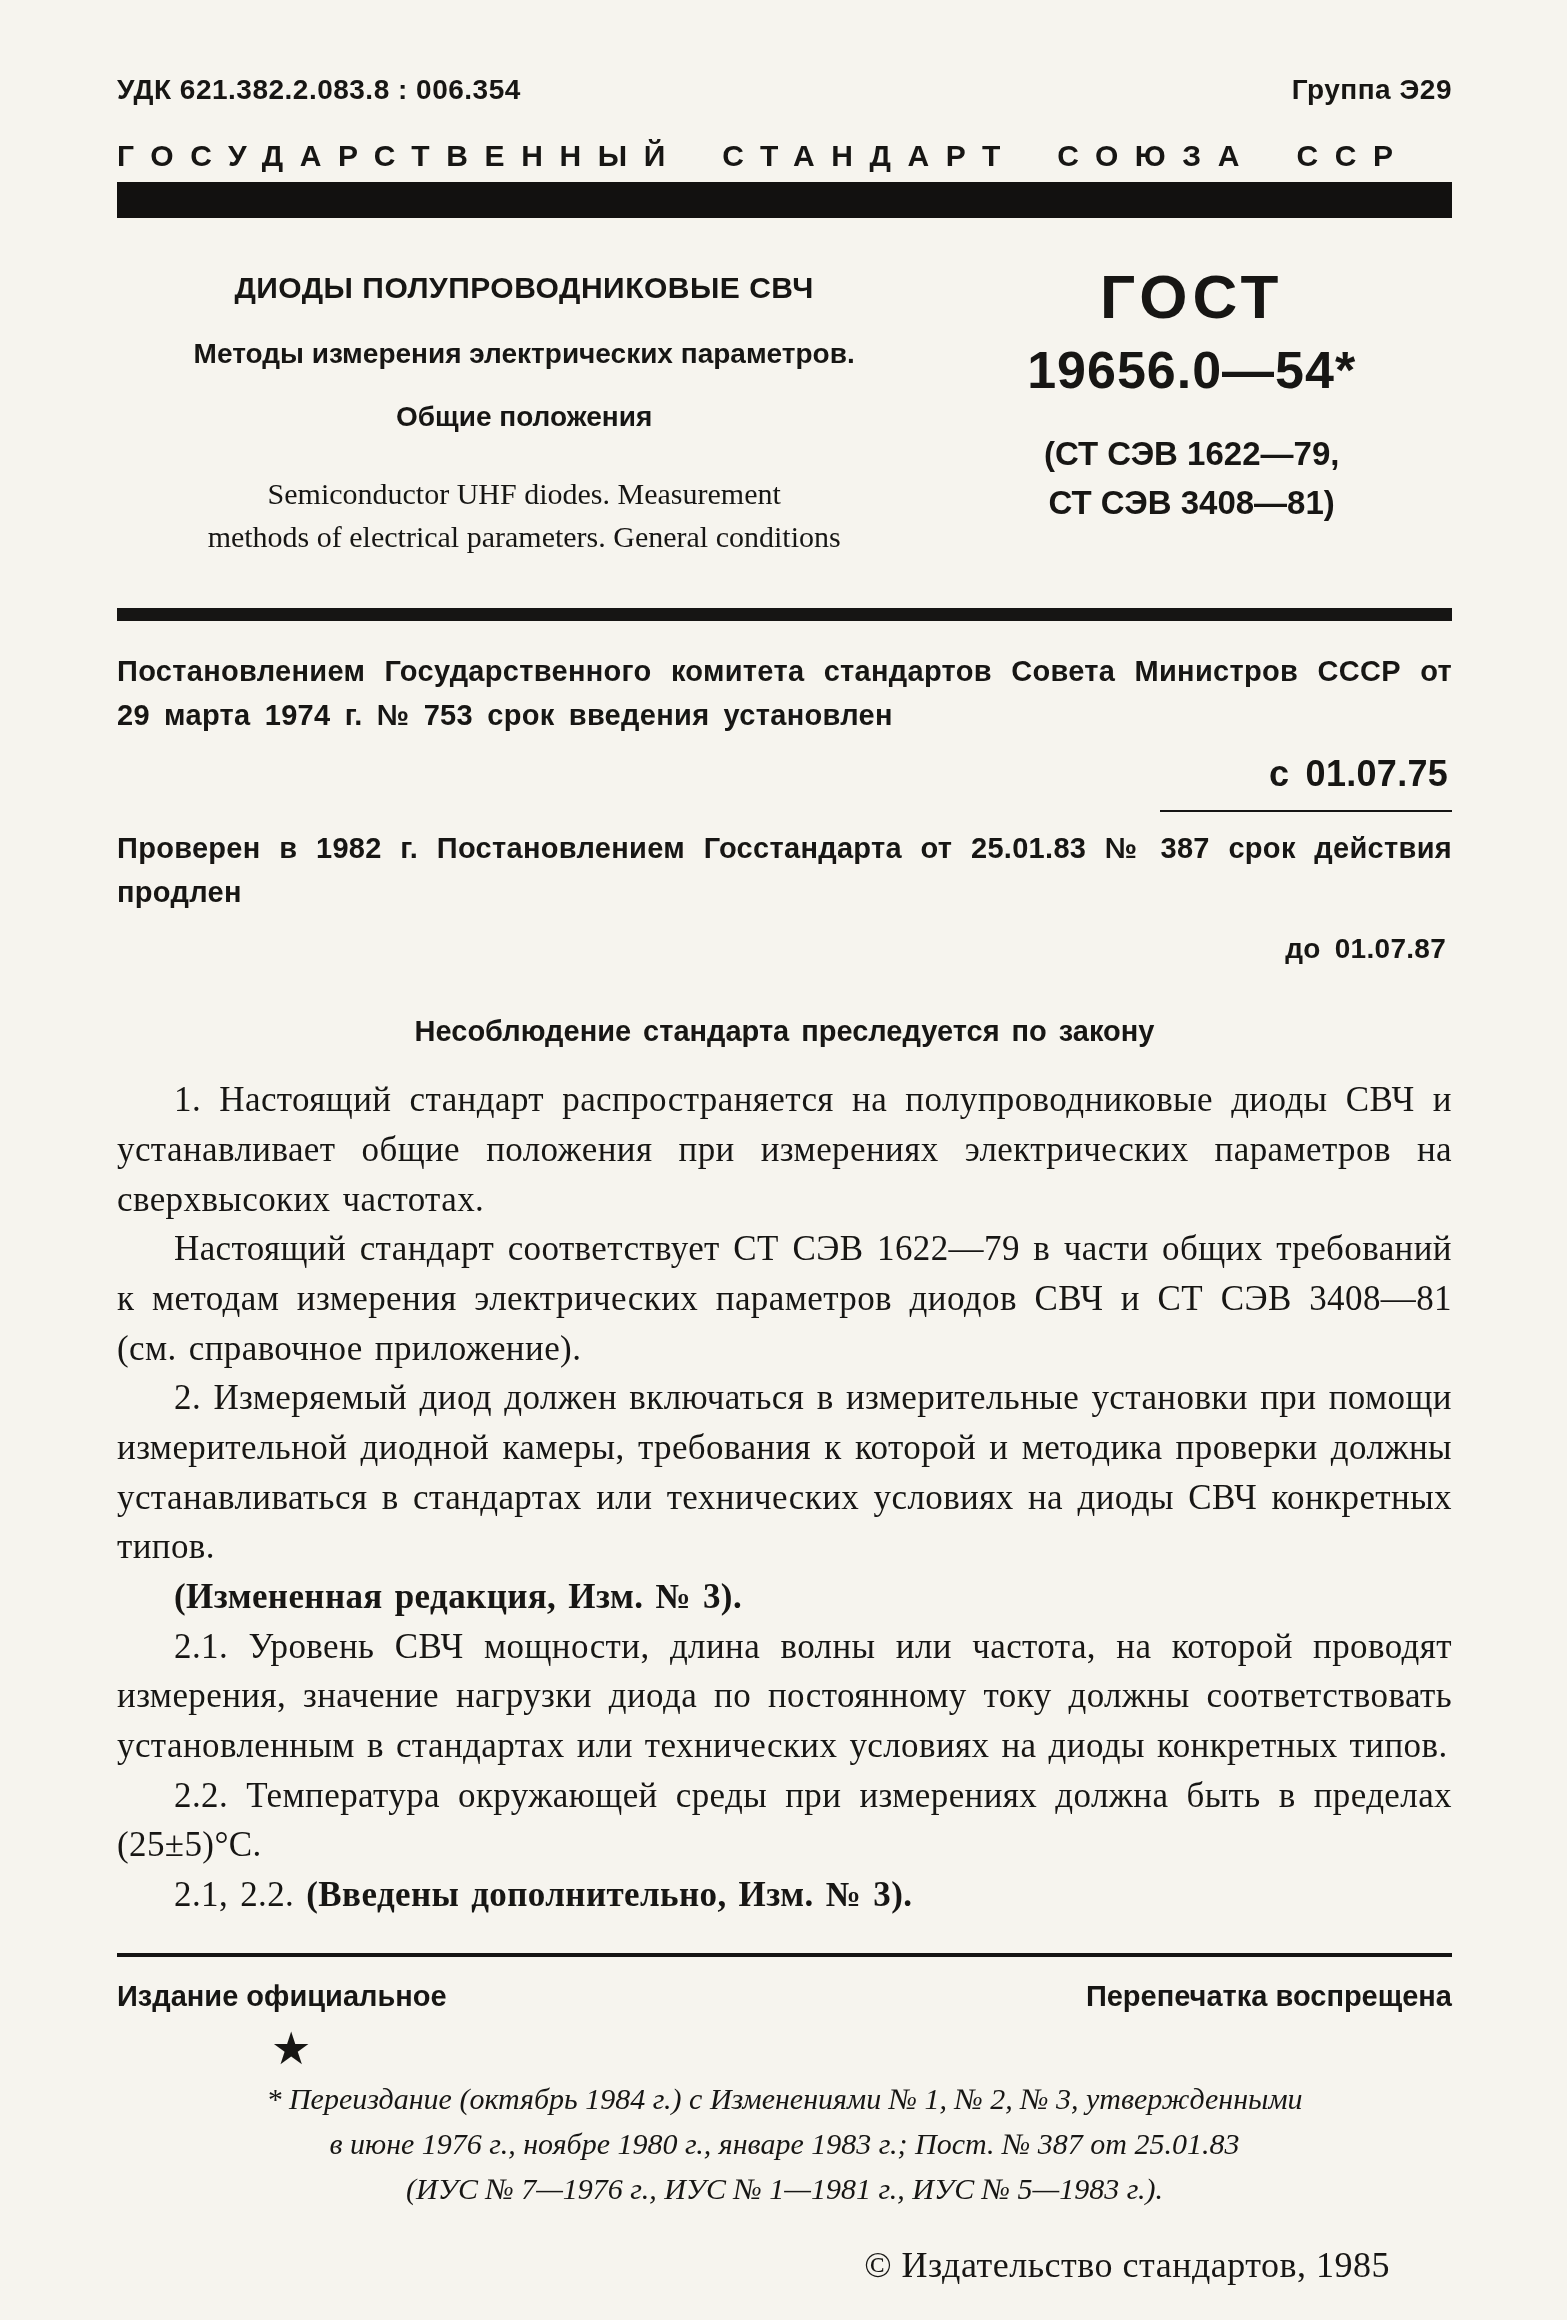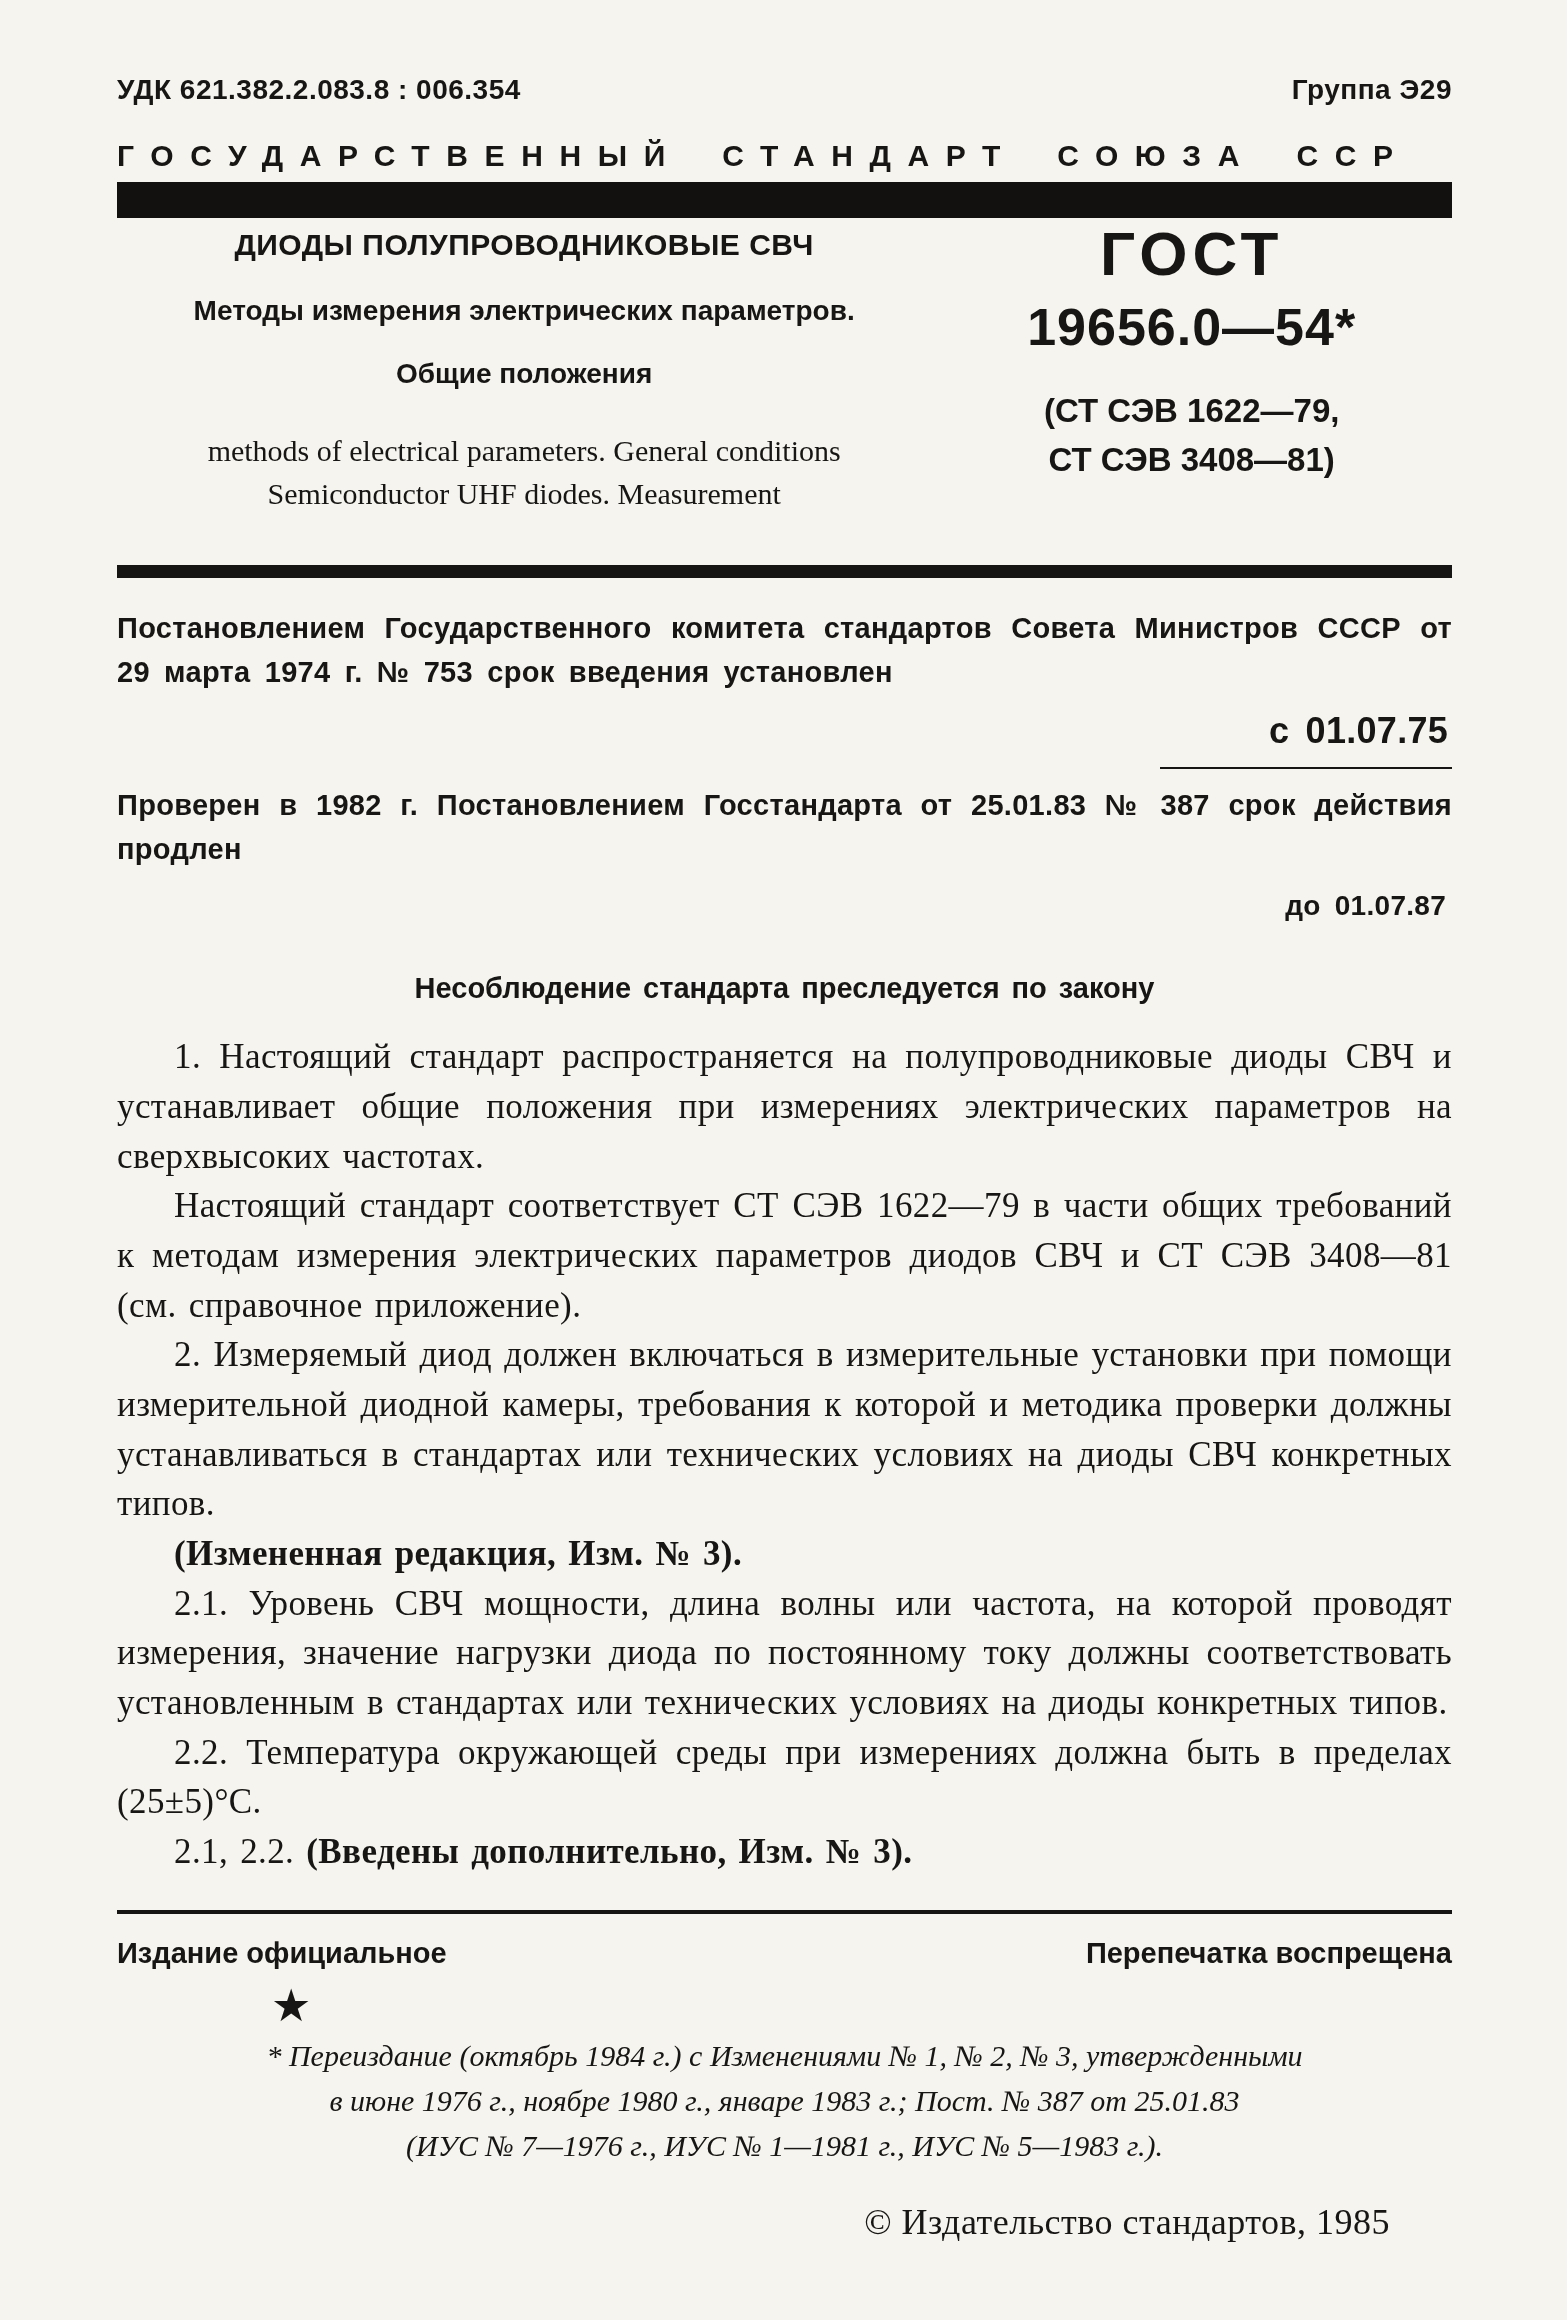--- a/index.html
+++ b/index.html
@@ -44,20 +44,21 @@
   }
   .bar-thick {
     height: 36px;
     background: #121110;
     margin-top: 8.8px;
   }
 
   
   .title-section {
     display: flex;
+    margin-top: 43px;
     justify-content: space-between;
   }
   .title-left {
     flex: 0 0 61%;
     text-align: center;
     padding-top: 9.8px;
   }
   .ru-title {
     font-family: "Liberation Sans", sans-serif;
     font-weight: bold;
@@ -211,22 +212,22 @@
   </div>
 
   <div class="banner">ГОСУДАРСТВЕННЫЙ СТАНДАРТ СОЮЗА ССР</div>
   <div class="bar-thick"></div>
 
   <div class="title-section">
     <div class="title-left">
       <div class="ru-title">ДИОДЫ ПОЛУПРОВОДНИКОВЫЕ СВЧ</div>
       <div class="ru-sub">Методы измерения электрических параметров.</div>
       <div class="ru-sub2">Общие положения</div>
+      <div class="en-line">Semiconductor UHF diodes. Measurement</div>
       <div class="en-line">methods of electrical parameters. General conditions</div>
-      <div class="en-line">Semiconductor UHF diodes. Measurement</div>
     </div>
     <div class="title-right">
       <div class="gost-label">ГОСТ</div>
       <div class="gost-number">19656.0—54*</div>
       <div class="sev-ref">
         <div>(СТ СЭВ 1622—79,</div>
         <div>СТ СЭВ 3408—81)</div>
       </div>
     </div>
   </div>

